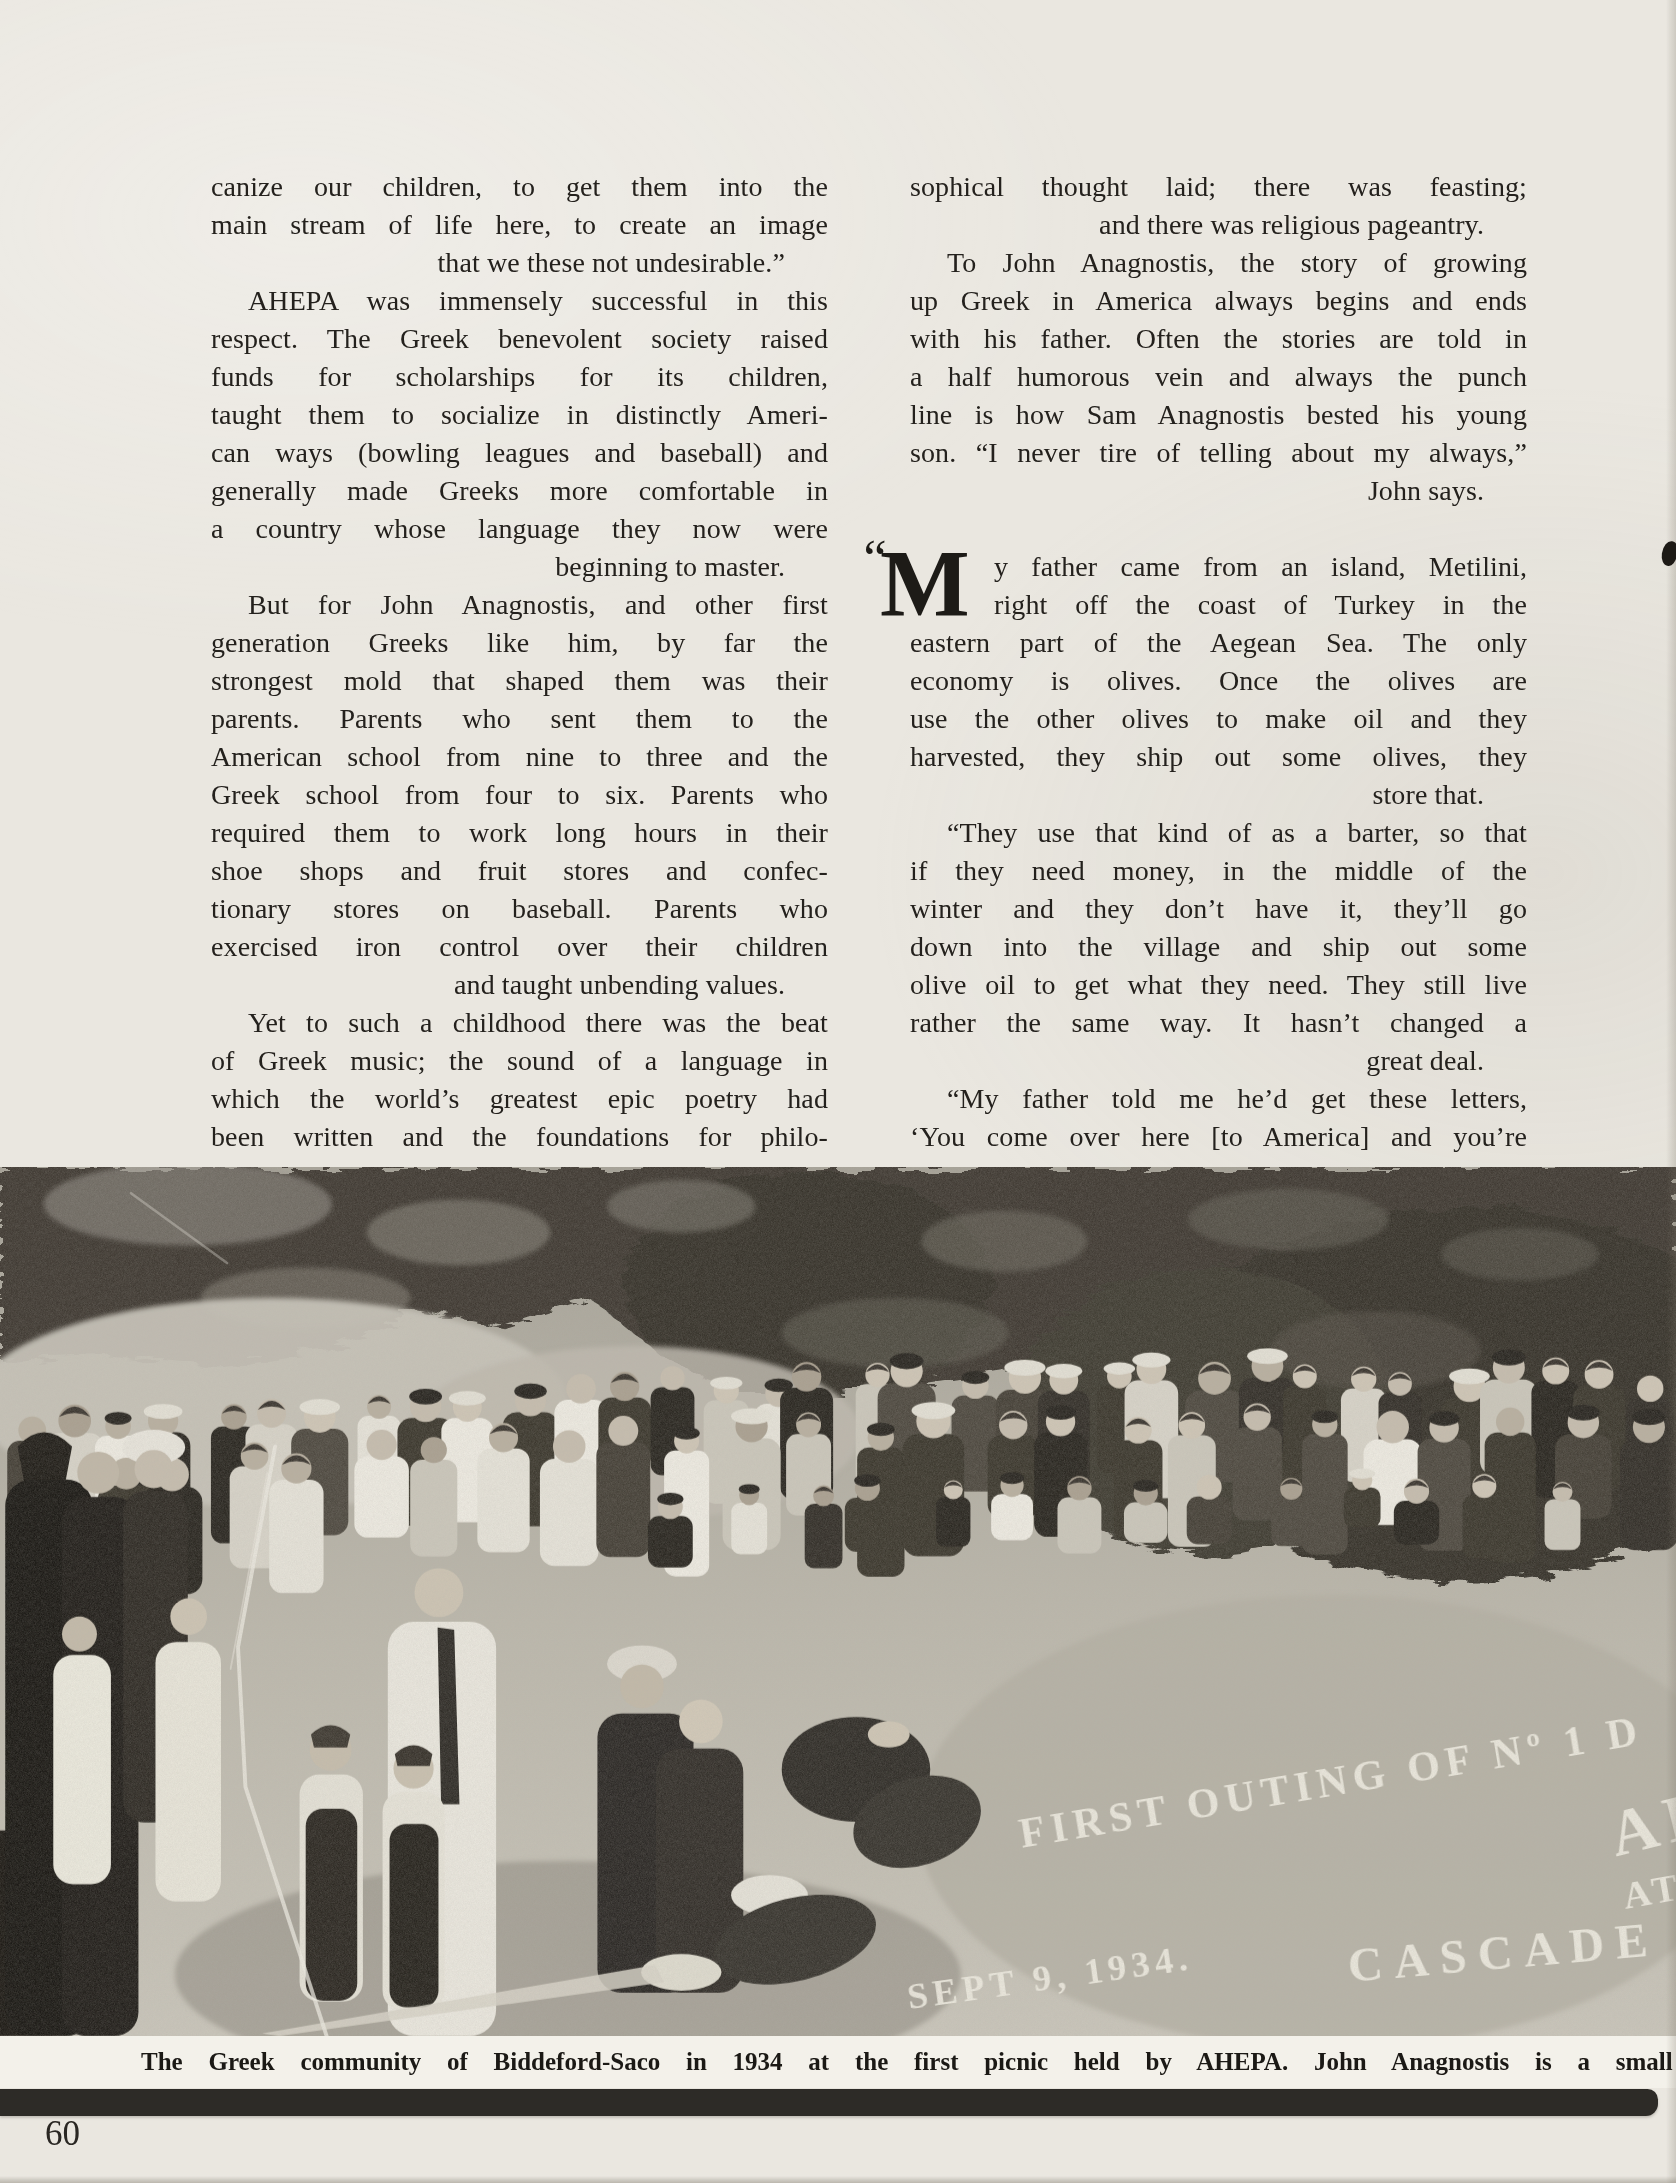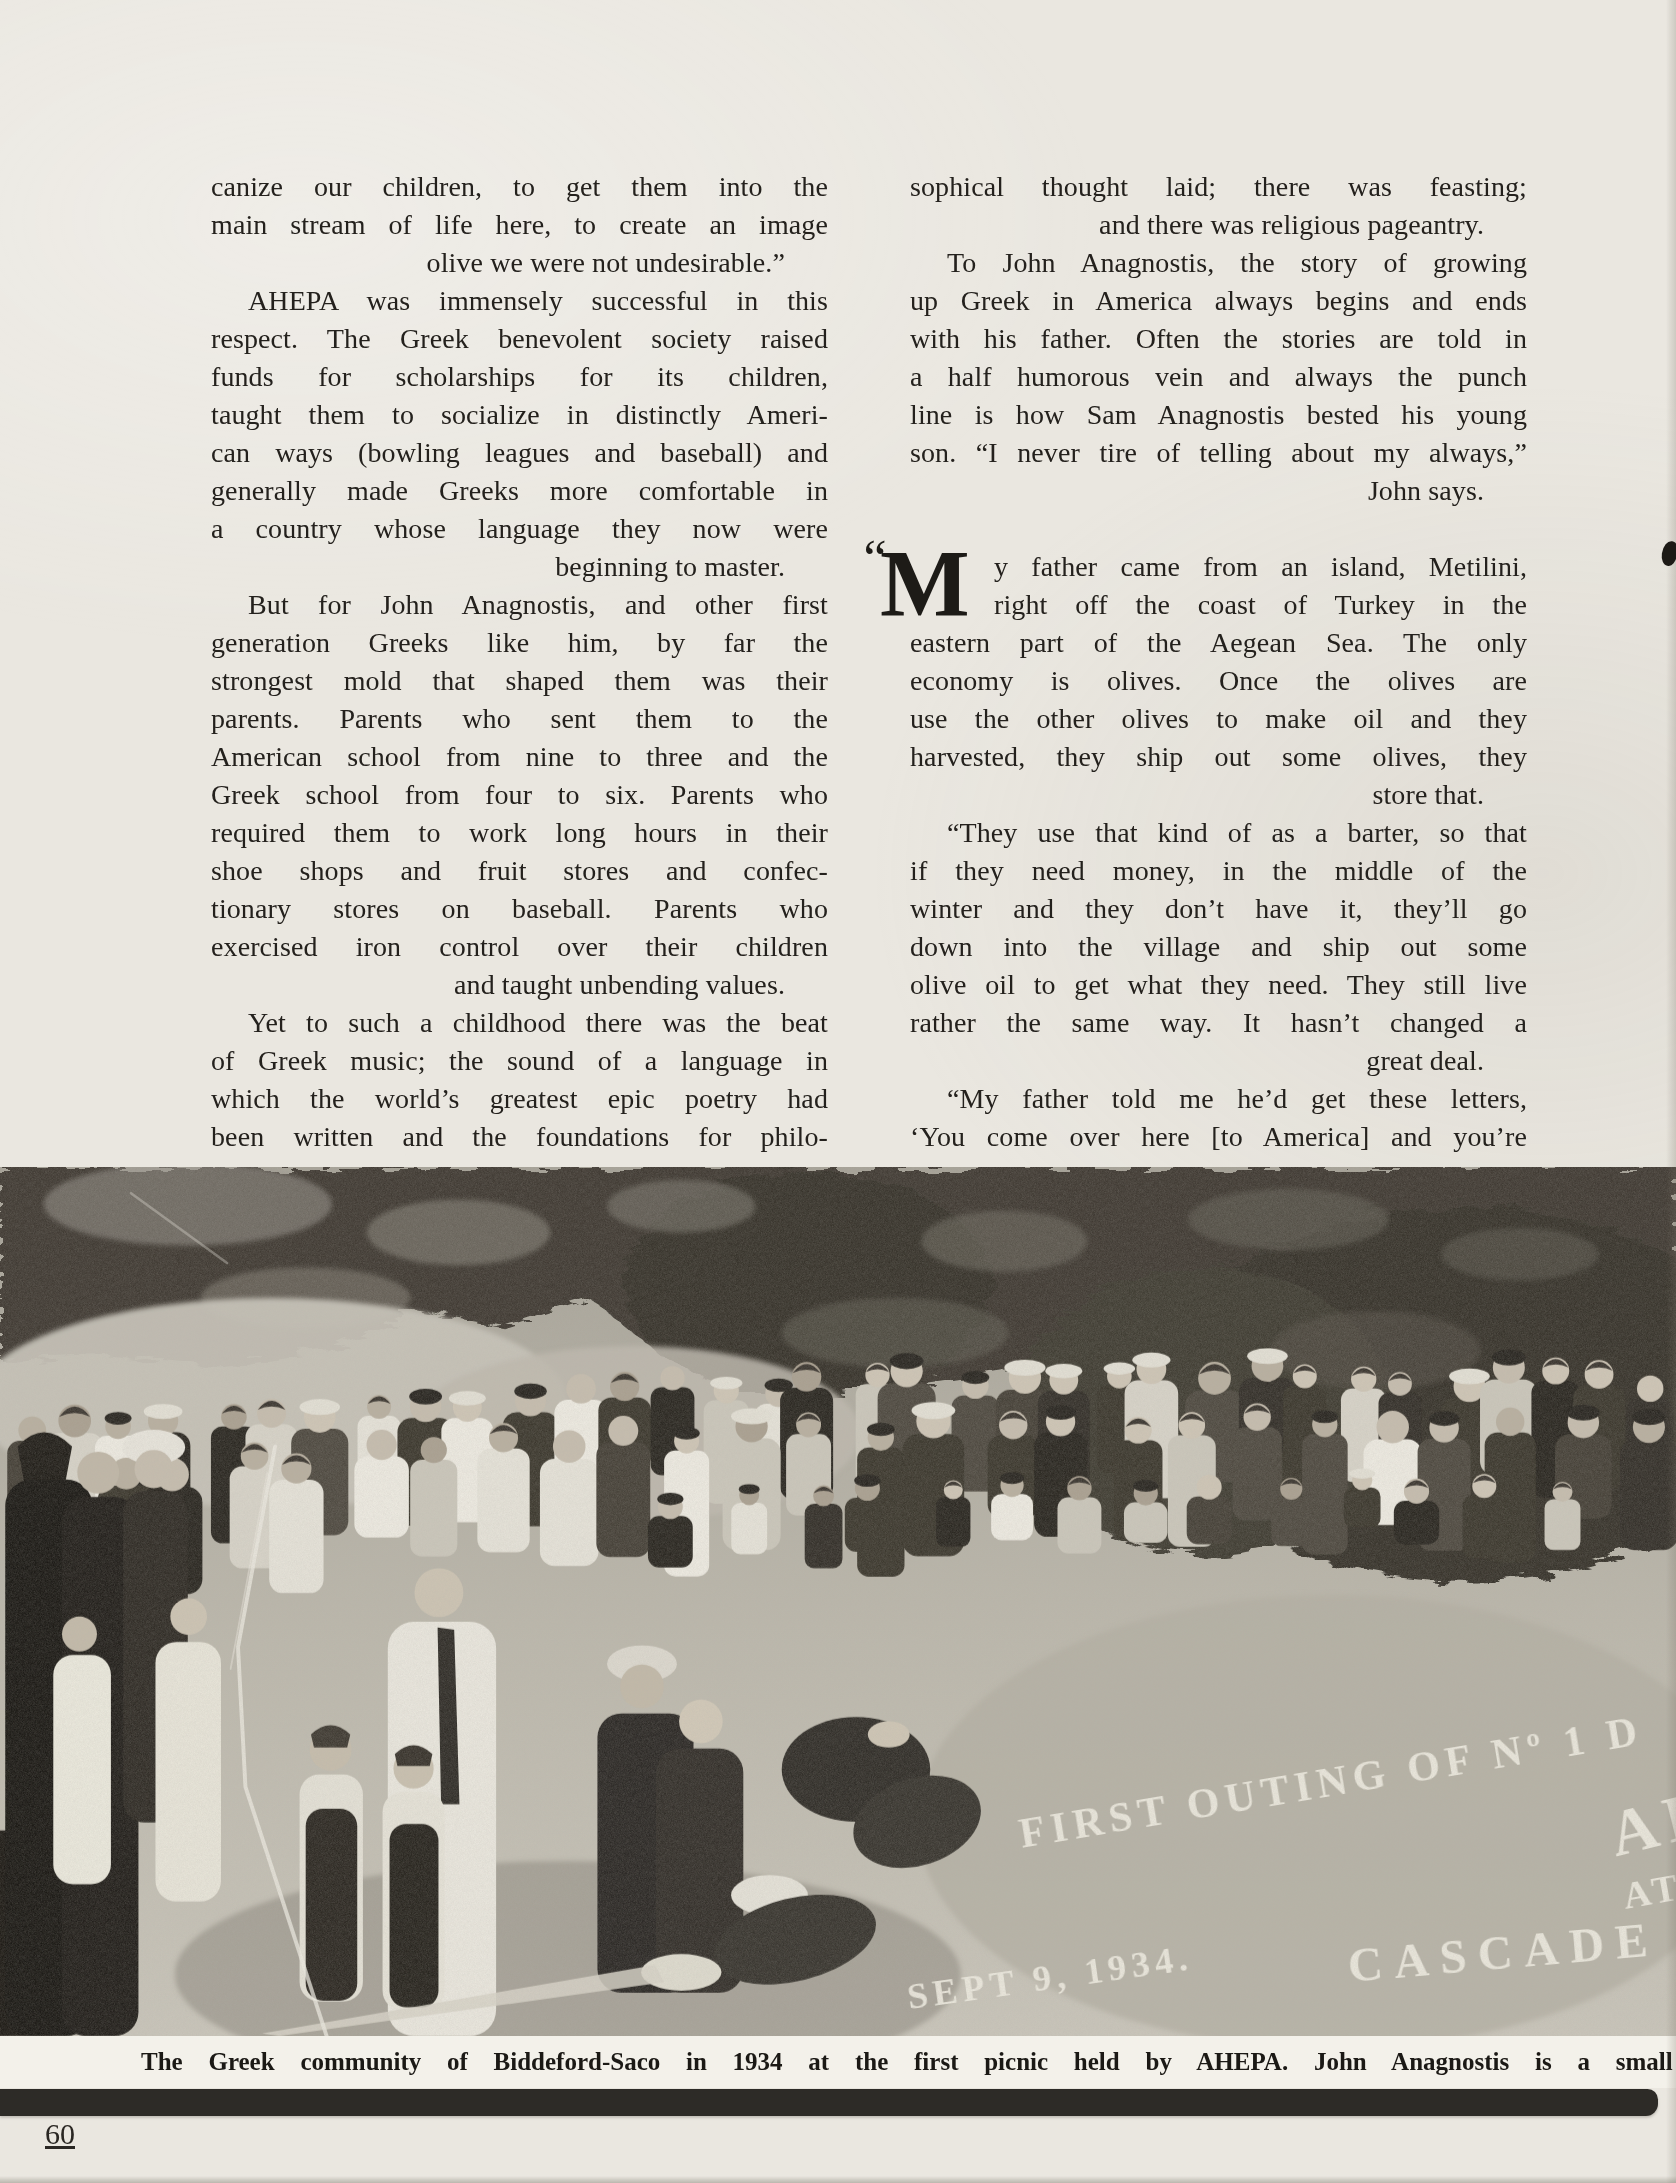--- a/index.html
+++ b/index.html
@@ -45,21 +45,21 @@
     color:#1b1915;white-space:nowrap;
     text-align:justify;text-align-last:justify;
   }
   .black-bar{
     position:absolute;left:0;top:2089px;width:1658px;height:27px;
     background:#2d2b27;border-radius:0 10.5px 12.2px 0;
     box-shadow:0 1.7px 2.6px rgba(60,56,48,.25);
   }
   .page-number{
     position:absolute;left:45px;top:2116px;
-    font-size:30px;line-height:35px;color:#2a2723;text-decoration:underline;
+    font-size:35px;line-height:35px;color:#2a2723;
   }
   .edge-shade{
     position:absolute;right:0;top:0;width:11.4px;height:2183px;
     background:linear-gradient(to right, rgba(0,0,0,0), rgba(120,114,102,.28));
   }
   .edge-blob{
     position:absolute;left:1662px;top:541px;width:15px;height:24.5px;
     background:#1d1a16;border-radius:60% 40% 50% 50%;
     transform:rotate(8deg);
   }
@@ -67,21 +67,21 @@
     position:absolute;left:0;bottom:0;width:1677px;height:7px;
     background:linear-gradient(to bottom, rgba(0,0,0,0), rgba(130,124,112,.45));
   }
 </style>
 </head>
 <body>
 
 <div class="col col-left">
     <div class="line j">canize our children, to get them into the</div>
     <div class="line j">main stream of life here, to create an image</div>
-    <div class="line">olive we were not undesirable.”</div>
+    <div class="line">that we these not undesirable.”</div>
     <div class="line j ind">AHEPA was immensely successful in this</div>
     <div class="line j">respect. The Greek benevolent society raised</div>
     <div class="line j">funds for scholarships for its children,</div>
     <div class="line j">taught them to socialize in distinctly Ameri-</div>
     <div class="line j">can ways (bowling leagues and baseball) and</div>
     <div class="line j">generally made Greeks more comfortable in</div>
     <div class="line j">a country whose language they now were</div>
     <div class="line">beginning to master.</div>
     <div class="line j ind">But for John Anagnostis, and other first</div>
     <div class="line j">generation Greeks like him, by far the</div>

